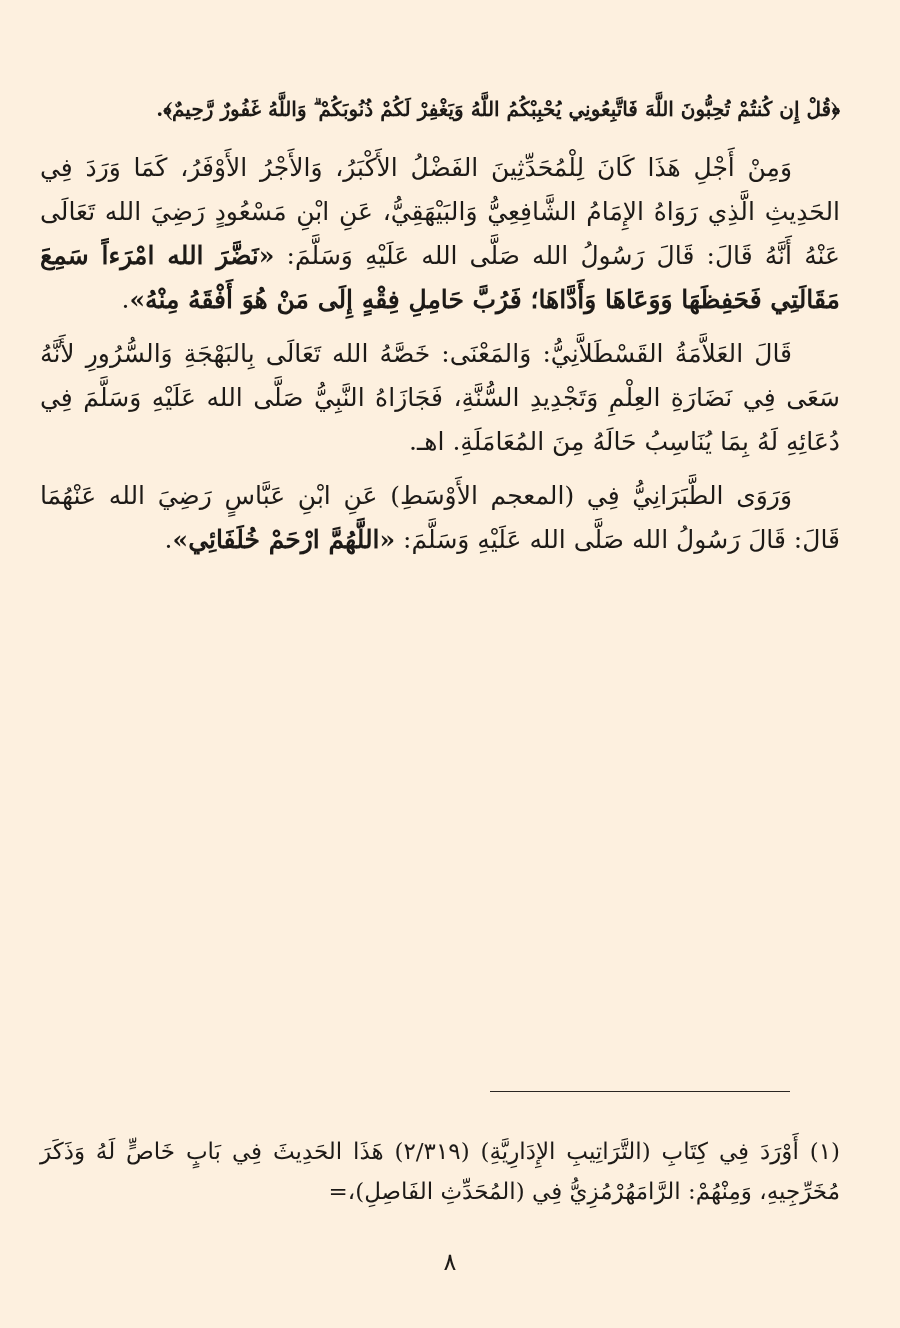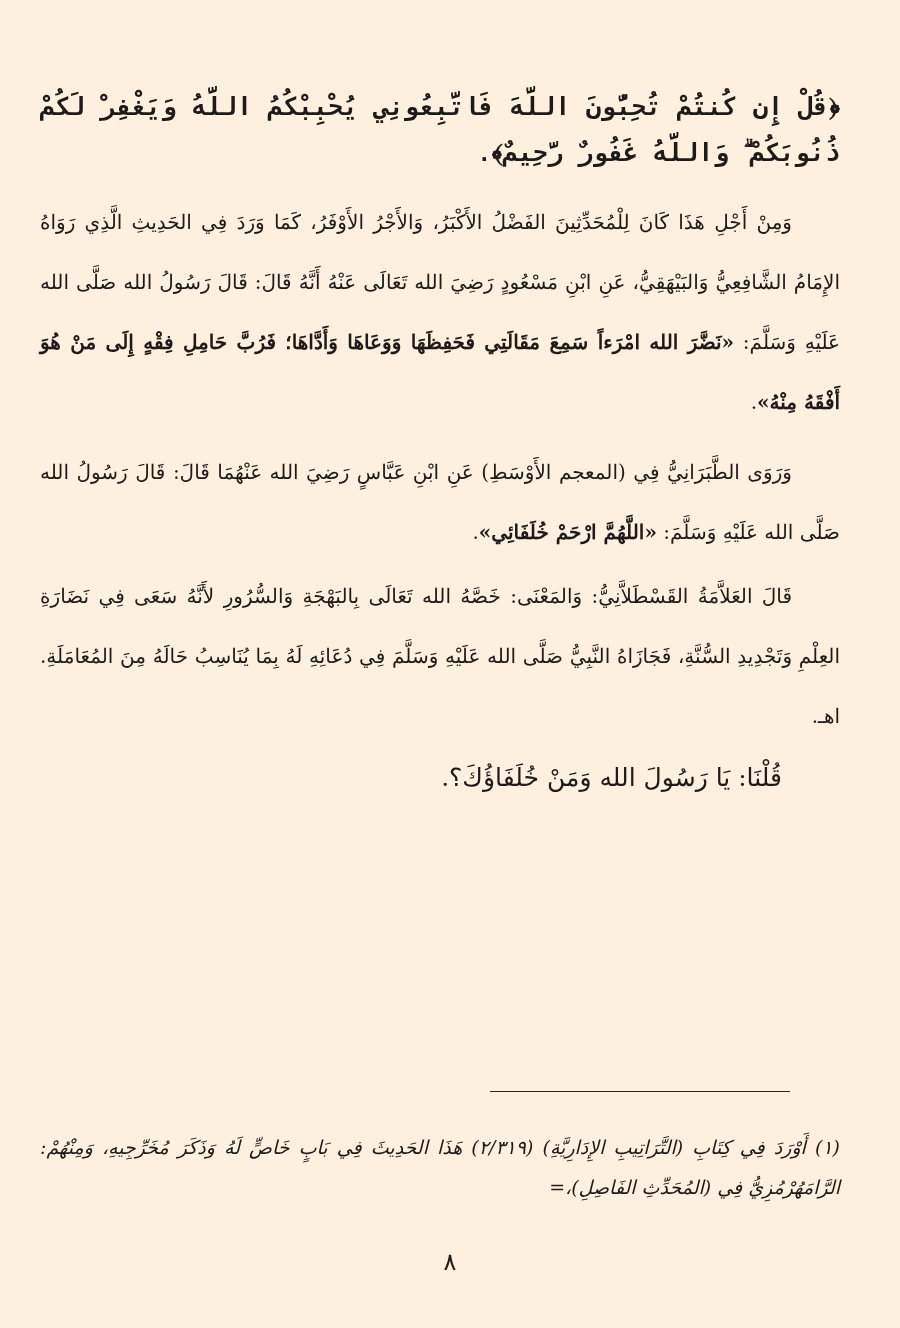--- a/index.html
+++ b/index.html
@@ -18,33 +18,32 @@
     .page {
       position: absolute;
       left: 40px;
       right: 60px;
       top: 86px;
       direction: rtl;
       text-align: justify;
       text-align-last: right;
     }
     .para {
-      font-size: 20px;
-      line-height: 60px;
+      font-size: 25px;
+      line-height: 44px;
       margin: 0 0 10px 0;
     }
     .para.indent {
       text-indent: 48px;
     }
     .quran {
       font-weight: bold;
-      font-size: 25px;
+      font-size: 20px;
       line-height: 46px;
       margin-bottom: 14px;
-      font-family: Liberation Mono, monospace;
     }
     .hadith-bold {
       font-weight: bold;
     }
     .short-line {
       font-size: 25px;
       line-height: 44px;
       padding-right: 58px;
       margin: 0 0 6px 0;
     }
@@ -57,23 +56,22 @@
       border-top: 1.5px solid #2a2622;
     }
     .footnote {
       position: absolute;
       top: 1108px;
       left: 40px;
       right: 60px;
       direction: rtl;
       text-align: justify;
       text-align-last: right;
-      font-size: 19px;
+      font-size: 23px;
       line-height: 40px;
-      font-style: italic;
     }
     .page-number {
       position: absolute;
       top: 1248px;
       left: 0;
       width: 900px;
       text-align: center;
       font-size: 24px;
       direction: rtl;
     }
@@ -81,25 +79,24 @@
 </head>
 <body>
 
 <div class="page">
 
   <p class="para quran"><span>﴿</span><span>قُلْ إِن كُنتُمْ تُحِبُّونَ اللَّهَ فَاتَّبِعُونِي يُحْبِبْكُمُ اللَّهُ وَيَغْفِرْ لَكُمْ ذُنُوبَكُمْ ۗ وَاللَّهُ غَفُورٌ رَّحِيمٌ</span><span>﴾</span><span>.</span></p>
 
   <p class="para indent"><span>وَمِنْ أَجْلِ هَذَا كَانَ لِلْمُحَدِّثِينَ الفَضْلُ الأَكْبَرُ، وَالأَجْرُ الأَوْفَرُ، كَمَا وَرَدَ فِي الحَدِيثِ الَّذِي رَوَاهُ الإِمَامُ الشَّافِعِيُّ وَالبَيْهَقِيُّ، عَنِ ابْنِ مَسْعُودٍ رَضِيَ الله تَعَالَى عَنْهُ أَنَّهُ قَالَ: قَالَ رَسُولُ الله صَلَّى الله عَلَيْهِ وَسَلَّمَ: </span><span class="hadith-bold">«نَضَّرَ الله امْرَءاً سَمِعَ مَقَالَتِي فَحَفِظَهَا وَوَعَاهَا وَأَدَّاهَا؛ فَرُبَّ حَامِلِ فِقْهٍ إِلَى مَنْ هُوَ أَفْقَهُ مِنْهُ»</span><span>.</span></p>
 
 
+  <p class="para indent"><span>قَالَ العَلاَّمَةُ القَسْطَلاَّنِيُّ: وَالمَعْنَى: خَصَّهُ الله تَعَالَى بِالبَهْجَةِ وَالسُّرُورِ لأَنَّهُ سَعَى فِي نَضَارَةِ العِلْمِ وَتَجْدِيدِ السُّنَّةِ، فَجَازَاهُ النَّبِيُّ صَلَّى الله عَلَيْهِ وَسَلَّمَ فِي دُعَائِهِ لَهُ بِمَا يُنَاسِبُ حَالَهُ مِنَ المُعَامَلَةِ. اهـ.</span></p>
+
   <p class="para indent" style="margin-bottom:4px;"><span>وَرَوَى الطَّبَرَانِيُّ فِي (المعجم الأَوْسَطِ) عَنِ ابْنِ عَبَّاسٍ رَضِيَ الله عَنْهُمَا قَالَ: قَالَ رَسُولُ الله صَلَّى الله عَلَيْهِ وَسَلَّمَ: </span><span class="hadith-bold">«اللَّهُمَّ ارْحَمْ خُلَفَائِي»</span><span>.</span></p>
 
-  <p class="para indent"><span>قَالَ العَلاَّمَةُ القَسْطَلاَّنِيُّ: وَالمَعْنَى: خَصَّهُ الله تَعَالَى بِالبَهْجَةِ وَالسُّرُورِ لأَنَّهُ سَعَى فِي نَضَارَةِ العِلْمِ وَتَجْدِيدِ السُّنَّةِ، فَجَازَاهُ النَّبِيُّ صَلَّى الله عَلَيْهِ وَسَلَّمَ فِي دُعَائِهِ لَهُ بِمَا يُنَاسِبُ حَالَهُ مِنَ المُعَامَلَةِ. اهـ.</span></p>
-
-  <p class="short-line"><span>قُلْنَا: </span><span>يَا رَسُولَ الله وَمَنْ خُلَفَاؤُكَ؟.</span></p>
 
 
 </div>
 
 <div class="separator"></div>
 
 <p class="footnote"><span>(١)</span><span> أَوْرَدَ فِي كِتَابِ (التَّرَاتِيبِ الإِدَارِيَّةِ) (٢/٣١٩) هَذَا الحَدِيثَ فِي بَابٍ خَاصٍّ لَهُ وَذَكَرَ مُخَرِّجِيهِ، وَمِنْهُمْ: الرَّامَهُرْمُزِيُّ فِي (المُحَدِّثِ الفَاصِلِ)،=</span></p>
 
 <div class="page-number">٨</div>
 

